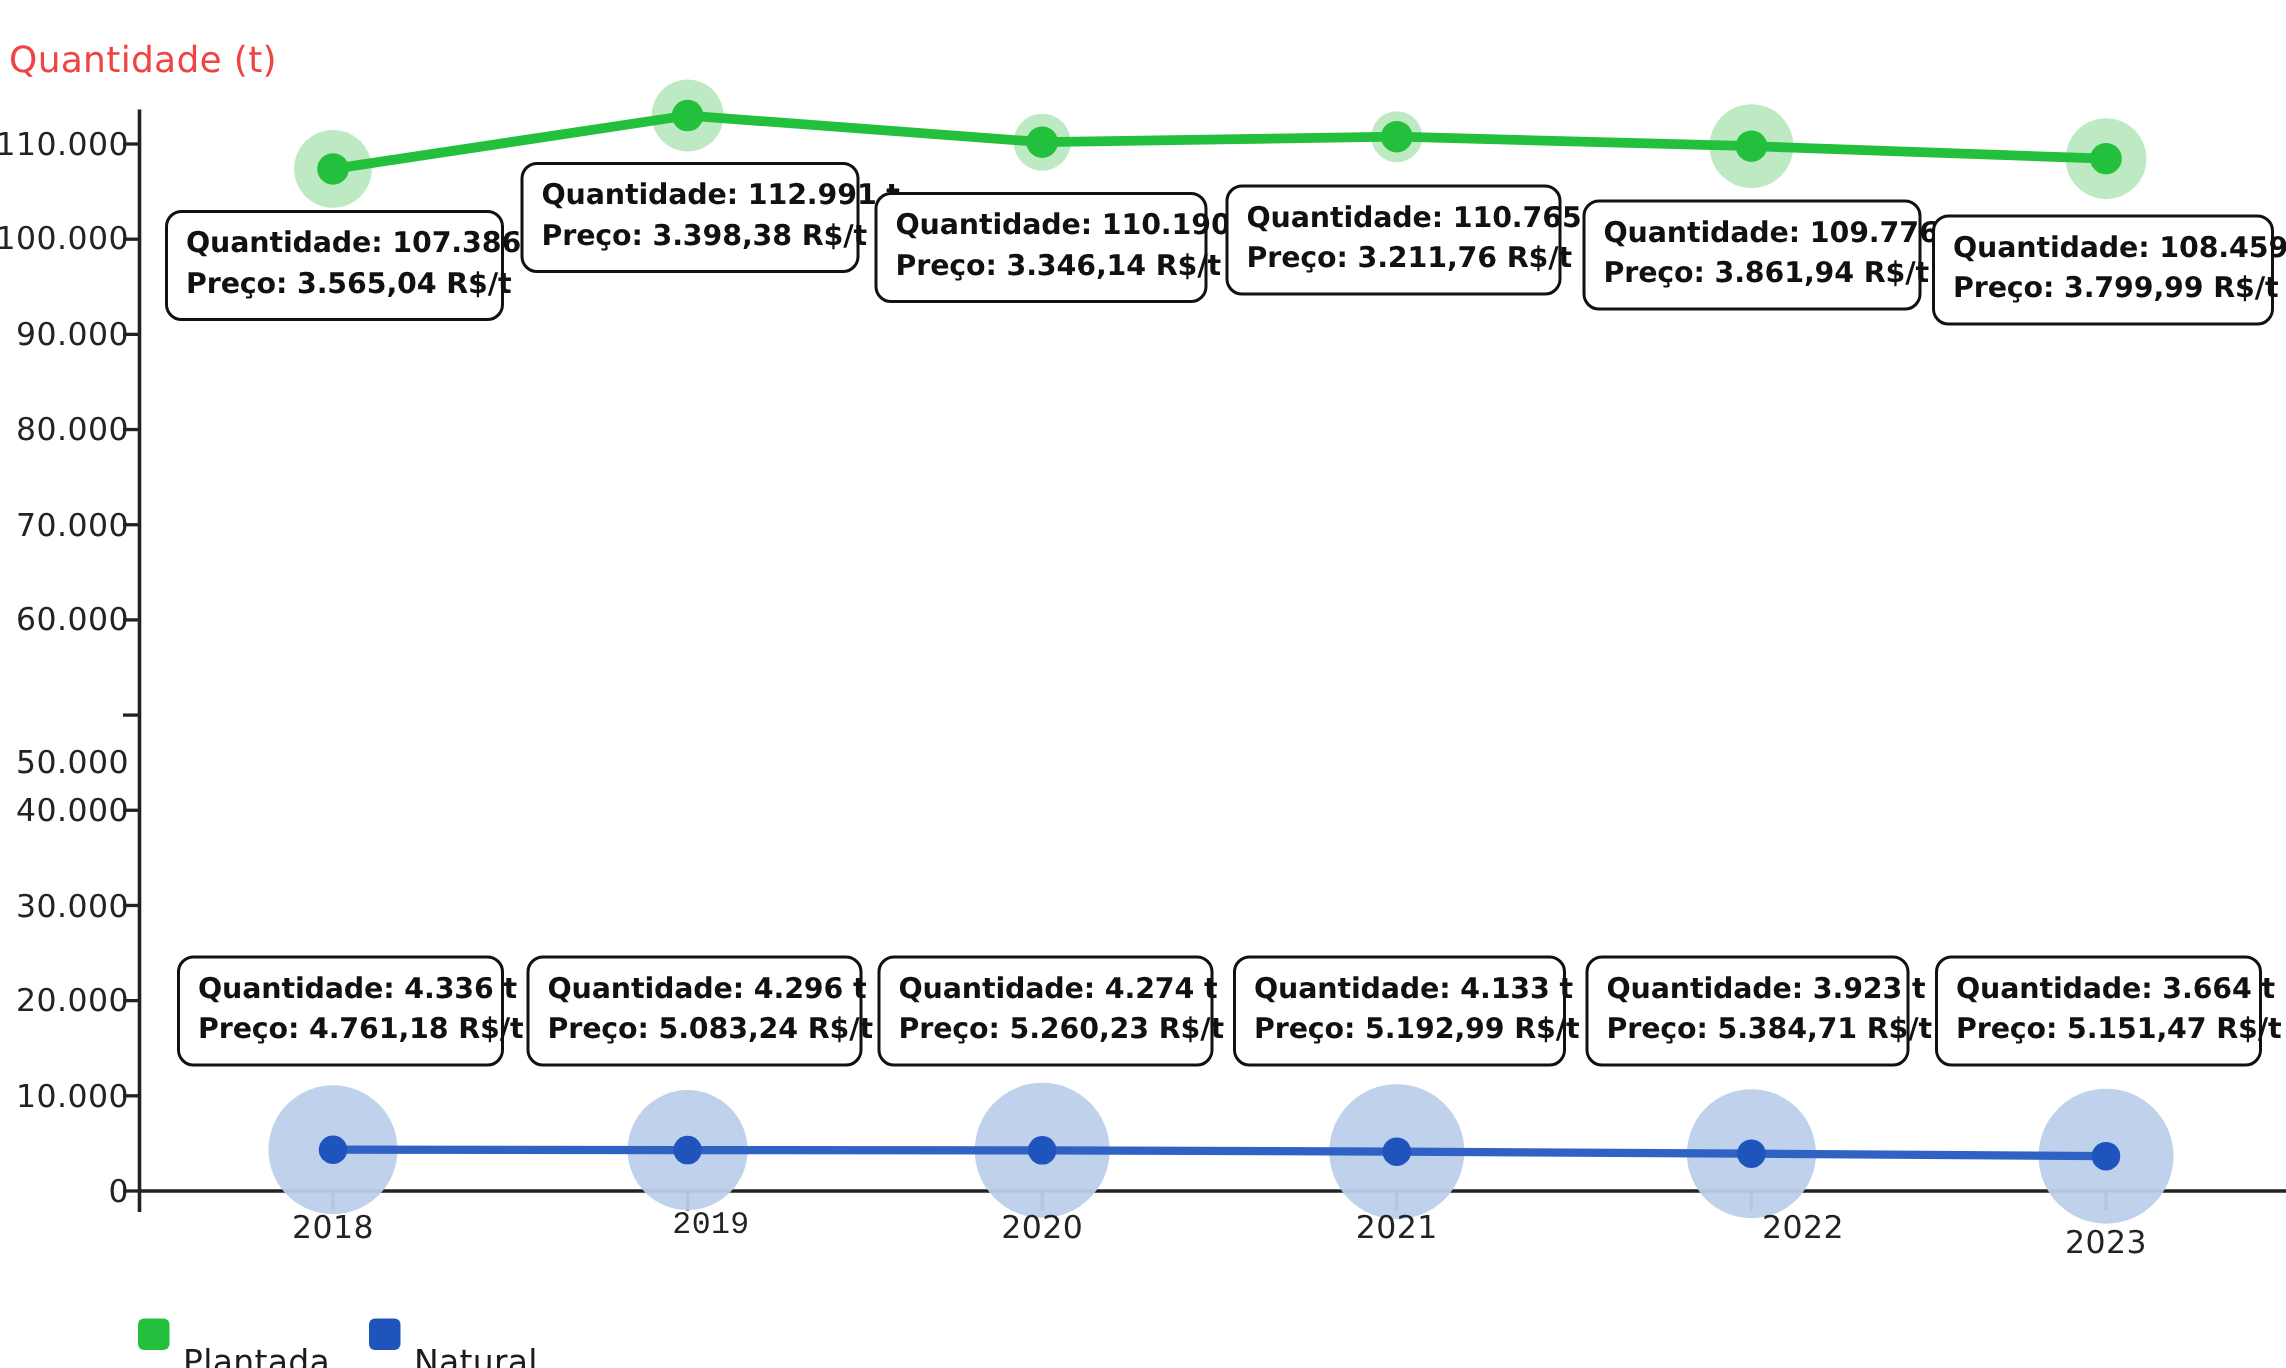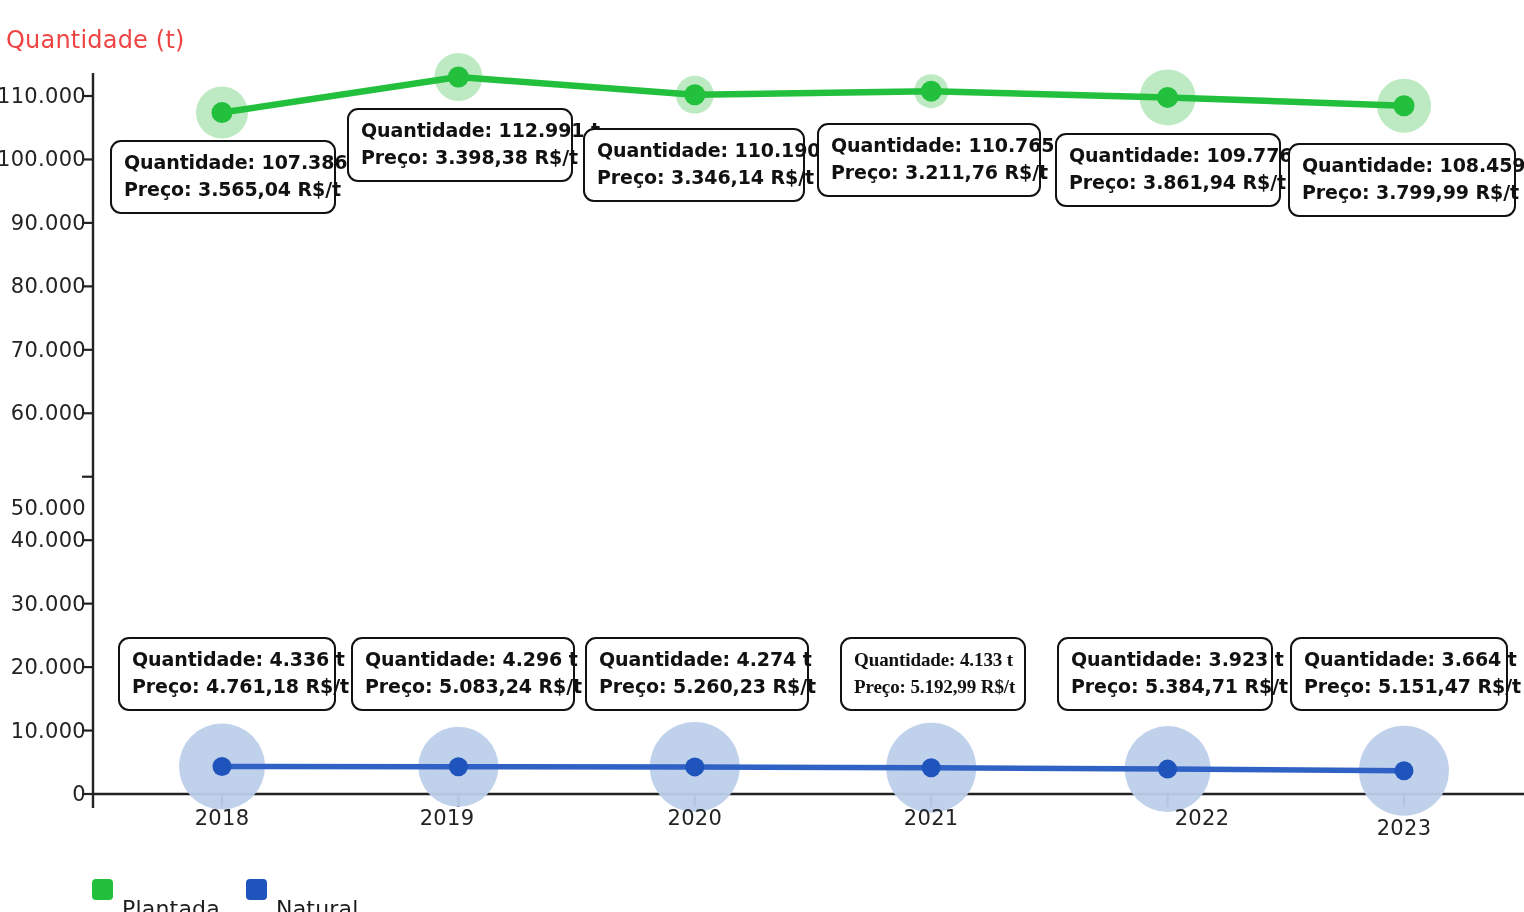--- a/index.html
+++ b/index.html
@@ -185,21 +185,21 @@
       <div class="ytick" style="top: 476.727px; margin-top: 31px;">50.000</div>
       <div class="ytick" style="top: 413.273px;">60.000</div>
       <div class="ytick" style="top: 349.818px;">70.000</div>
       <div class="ytick" style="top: 286.364px;">80.000</div>
       <div class="ytick" style="top: 222.909px;">90.000</div>
       <div class="ytick" style="top: 159.455px;">100.000</div>
       <div class="ytick" style="top: 96px;">110.000</div>
     </div>
   <div id="xtick-layer">
       <div class="xtick" style="left: 222px;">2018</div>
-      <div class="xtick" style="left: 447px;">2019</div>
+      <div class="xtick" style="left: 474px; font-family: Liberation Mono, monospace;">2019</div>
       <div class="xtick" style="left: 694.8px;">2020</div>
       <div class="xtick" style="left: 931.2px;">2021</div>
       <div class="xtick" style="left: 1202px;">2022</div>
       <div class="xtick" style="left: 1404px; margin-top: 10px;">2023</div>
     </div>
   <div id="tooltip-layer">
       <div class="tooltip-box" style="left: 223px; top: 140px; width: 226px;">
         <div class="tline">Quantidade: 107.386 t</div>
         <div class="tline">Preço: 3.565,04 R$/t</div>
       </div>
@@ -228,21 +228,21 @@
         <div class="tline">Preço: 4.761,18 R$/t</div>
       </div>
       <div class="tooltip-box" style="left: 463px; top: 637px; width: 224px;">
         <div class="tline">Quantidade: 4.296 t</div>
         <div class="tline">Preço: 5.083,24 R$/t</div>
       </div>
       <div class="tooltip-box" style="left: 697px; top: 637px; width: 224px;">
         <div class="tline">Quantidade: 4.274 t</div>
         <div class="tline">Preço: 5.260,23 R$/t</div>
       </div>
-      <div class="tooltip-box" style="left: 933px; top: 637px; width: 186px; font-family: Liberation Serif, serif;">
+      <div class="tooltip-box" style="left: 933px; top: 637px; width: 222px;">
         <div class="tline">Quantidade: 4.133 t</div>
         <div class="tline">Preço: 5.192,99 R$/t</div>
       </div>
       <div class="tooltip-box" style="left: 1165px; top: 637px; width: 216px;">
         <div class="tline">Quantidade: 3.923 t</div>
         <div class="tline">Preço: 5.384,71 R$/t</div>
       </div>
       <div class="tooltip-box" style="left: 1399px; top: 637px; width: 218px;">
         <div class="tline">Quantidade: 3.664 t</div>
         <div class="tline">Preço: 5.151,47 R$/t</div>

